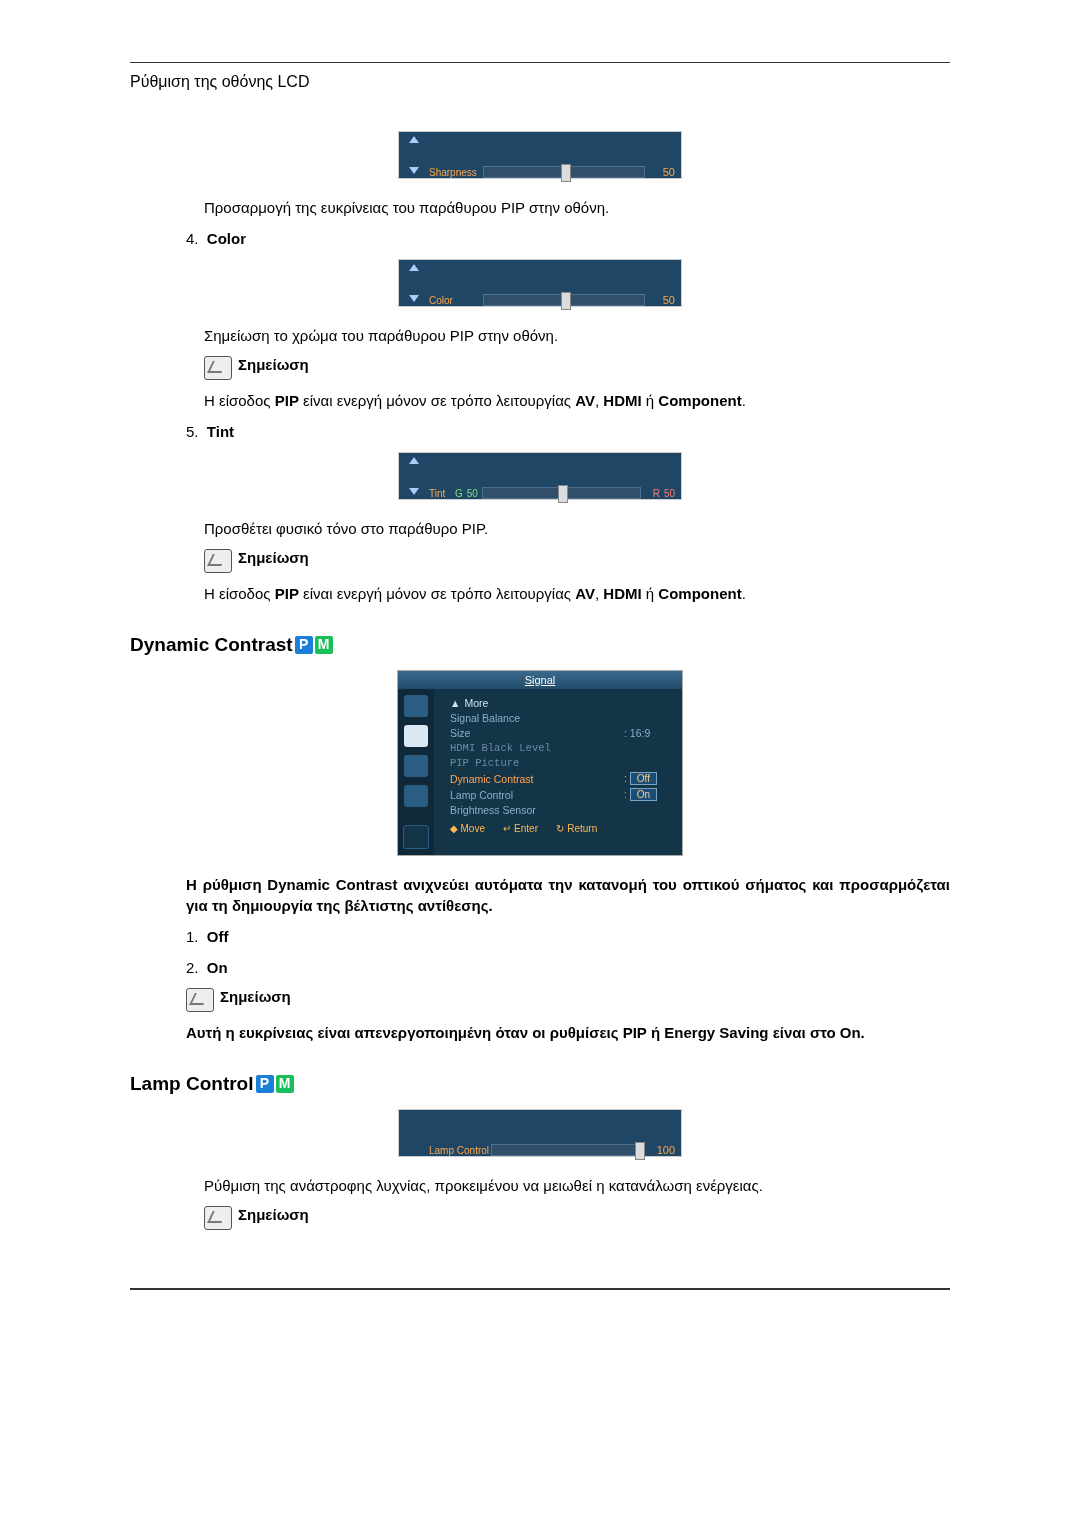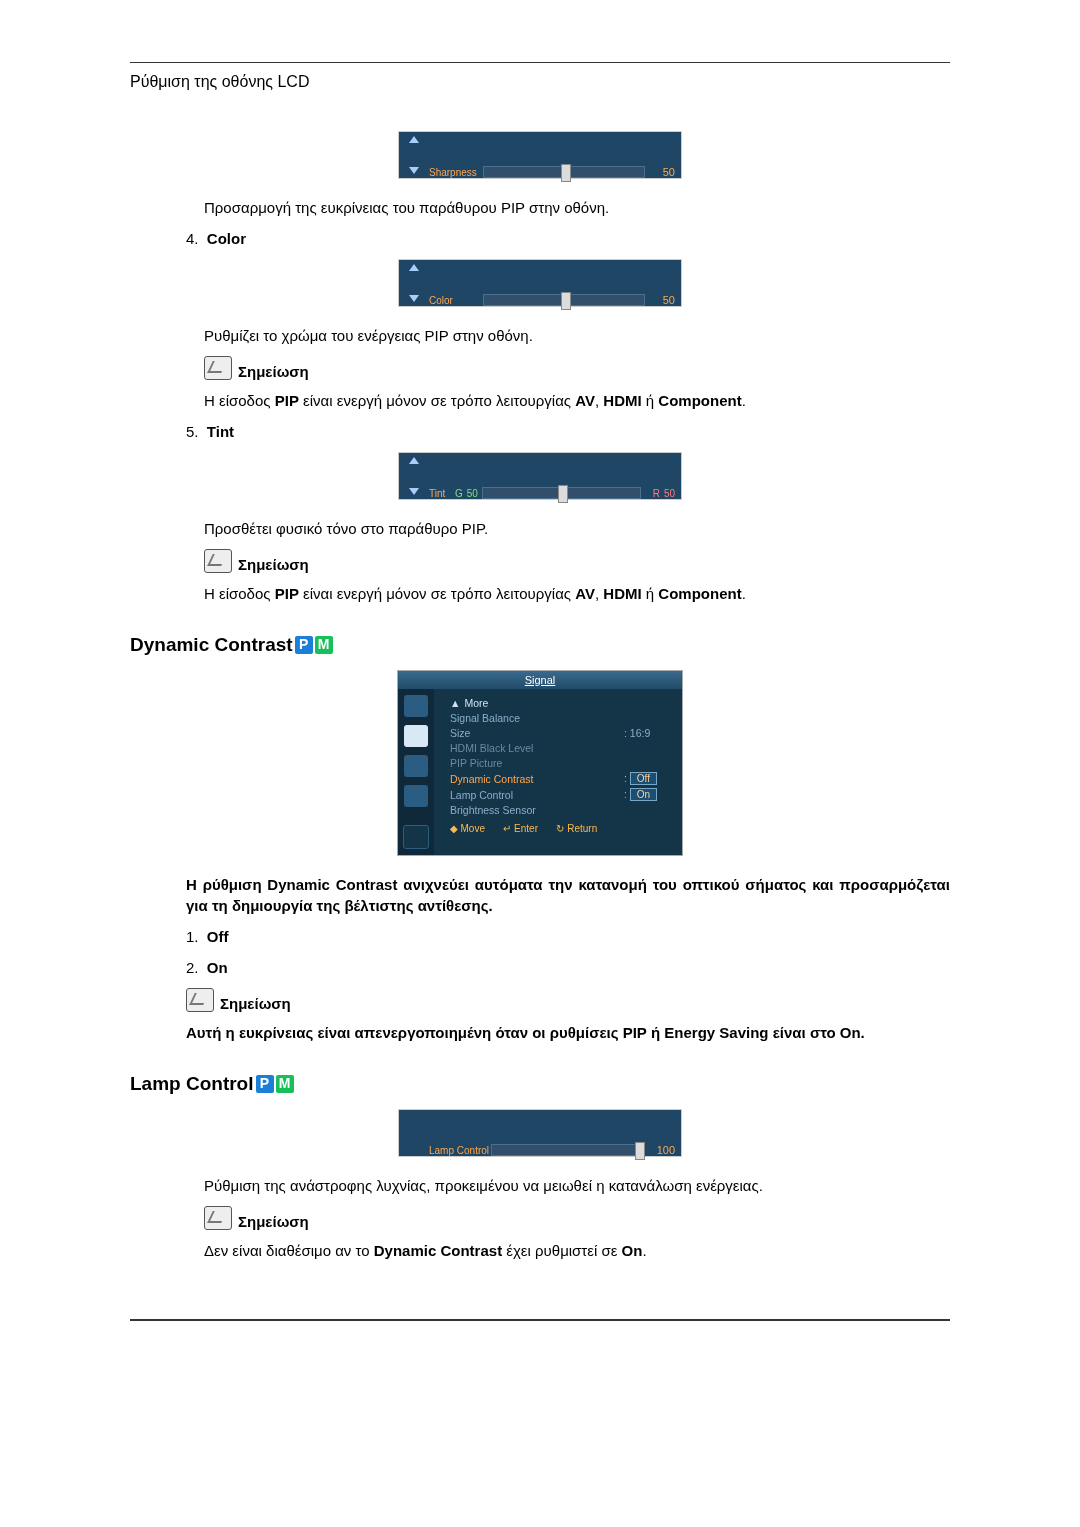--- a/index.html
+++ b/index.html
@@ -30,21 +30,21 @@
   }
   .content-left2 {
     padding-left: 56px;
   }
   p {
     margin: 8px 0 10px 0;
     line-height: 1.4;
   }
   .note-row {
     display: flex;
-    align-items: flex-end;
+    align-items: flex-start;
     margin: 6px 0 10px 0;
   }
   .note-icon {
     width: 26px;
     height: 22px;
     border: 1px solid #555;
     border-radius: 3px;
     background: #eee;
     margin-right: 6px;
     position: relative;
@@ -193,21 +193,21 @@
     flex: 1;
     padding: 8px 10px 10px 16px;
   }
   .osd-row {
     display: flex;
     align-items: center;
     margin-bottom: 3px;
   }
   .osd-row-label { flex: 1; }
   .osd-row-light { color: #8aaecc; }
-  .osd-row-dim   { color: #6b8aa3; }
+  .osd-row-dim   { color: #6b8aa3; font-family: Liberation Mono, monospace; }
   .osd-row-orange{ color: #ffa64d; }
   .osd-row-val   { width: 48px; text-align: left; }
   .val-box {
     display: inline-block;
     background: #1b4e74;
     border: 1px solid #78a6c6;
     padding: 0 6px;
     font-size: 10px;
     color: #ffcf8f;
   }
@@ -270,21 +270,21 @@
       </div>
       <div class="slider-label">Color</div>
       <div class="slider-track">
         <div class="slider-thumb" style="left:48%;"></div>
       </div>
       <div class="slider-value">50</div>
     </div>
   </div>
 
   <div class="content-left">
-    <p>Ρυθμίζει το χρώμα του ενέργειας PIP στην οθόνη.</p>
+    <p>Σημείωση το χρώμα του παράθυρου PIP στην οθόνη.</p>
     <div class="note-row">
       <span class="note-icon"></span>
       <span class="note-text">Σημείωση</span>
     </div>
     <p>
       <span>Η είσοδος </span><b>PIP</b><span> είναι ενεργή μόνον σε τρόπο λειτουργίας </span><b>AV</b><span>, </span><b>HDMI</b><span> ή </span><b>Component</b><span>.</span>
     </p>
   </div>
 
   <div class="content-left2">
@@ -418,19 +418,16 @@
       <div class="slider-value">100</div>
     </div>
   </div>
 
   <div class="content-left">
     <p>Ρύθμιση της ανάστροφης λυχνίας, προκειμένου να μειωθεί η κατανάλωση ενέργειας.</p>
     <div class="note-row">
       <span class="note-icon"></span>
       <span class="note-text">Σημείωση</span>
     </div>
-    <p>
-      <span>Δεν είναι διαθέσιμο αν το </span><b>Dynamic Contrast</b><span> έχει ρυθμιστεί σε </span><b>On</b><span>.</span>
-    </p>
   </div>
 
   <div class="bottom-rule"></div>
 </div>
 
 </body></html>

